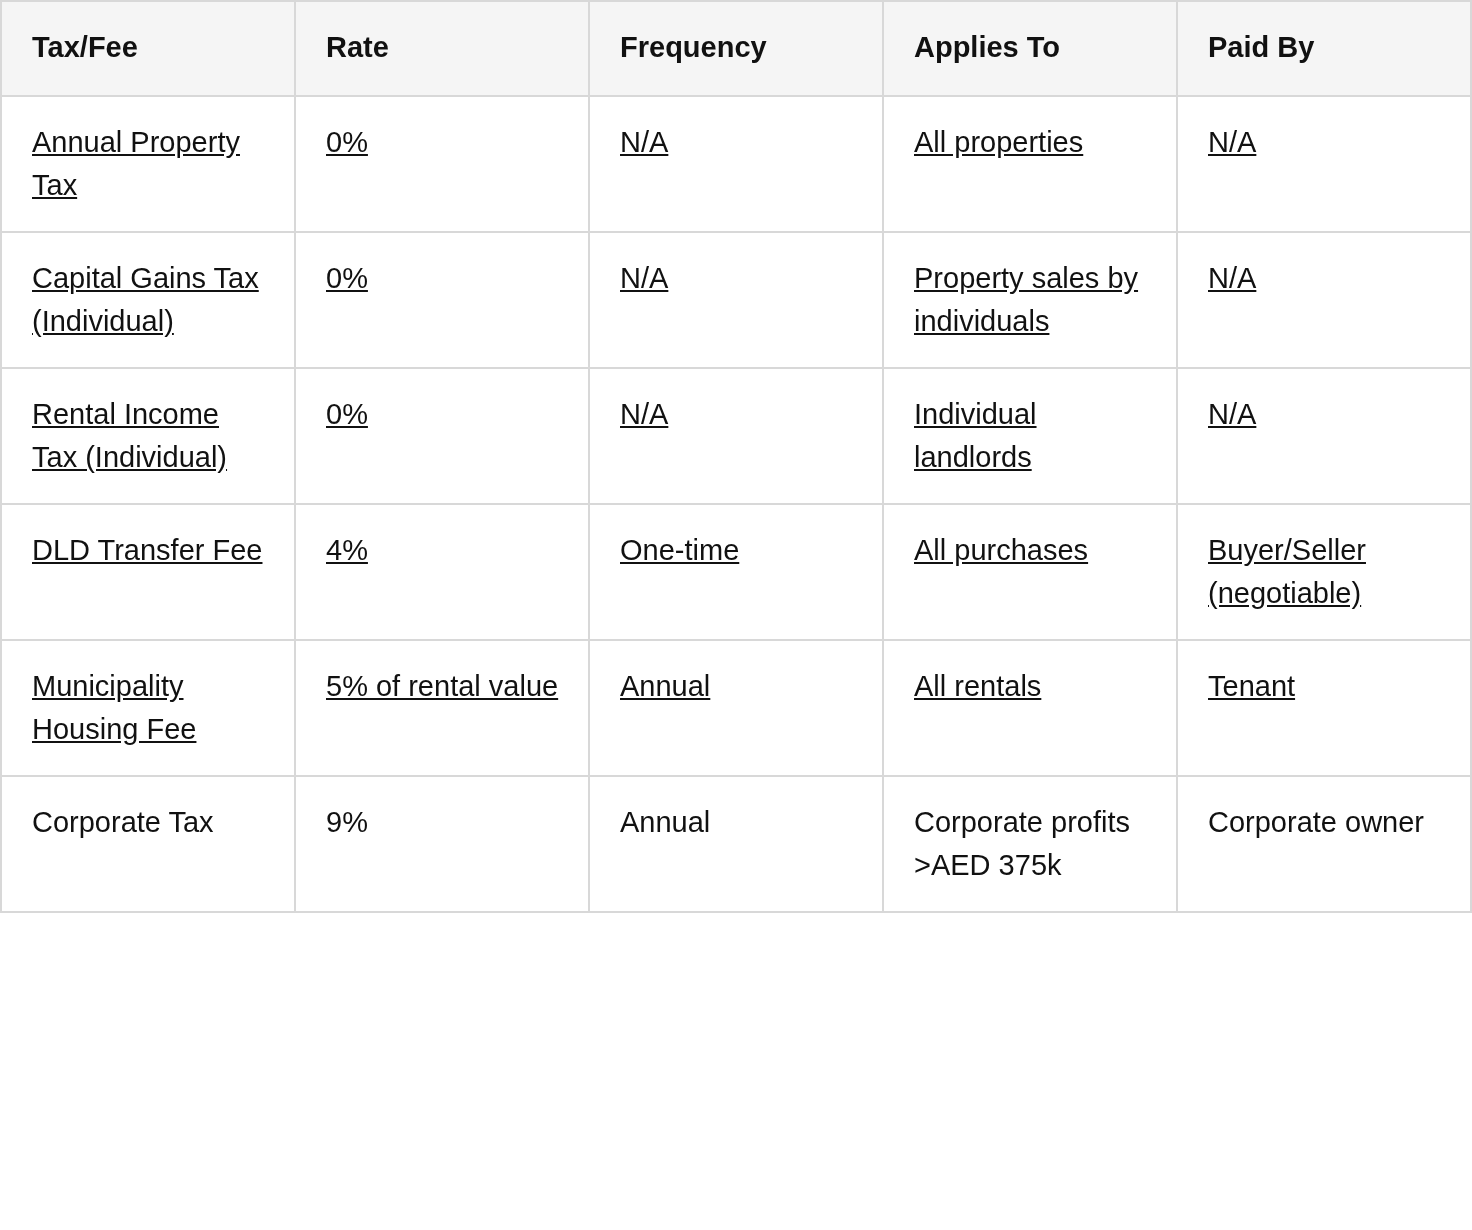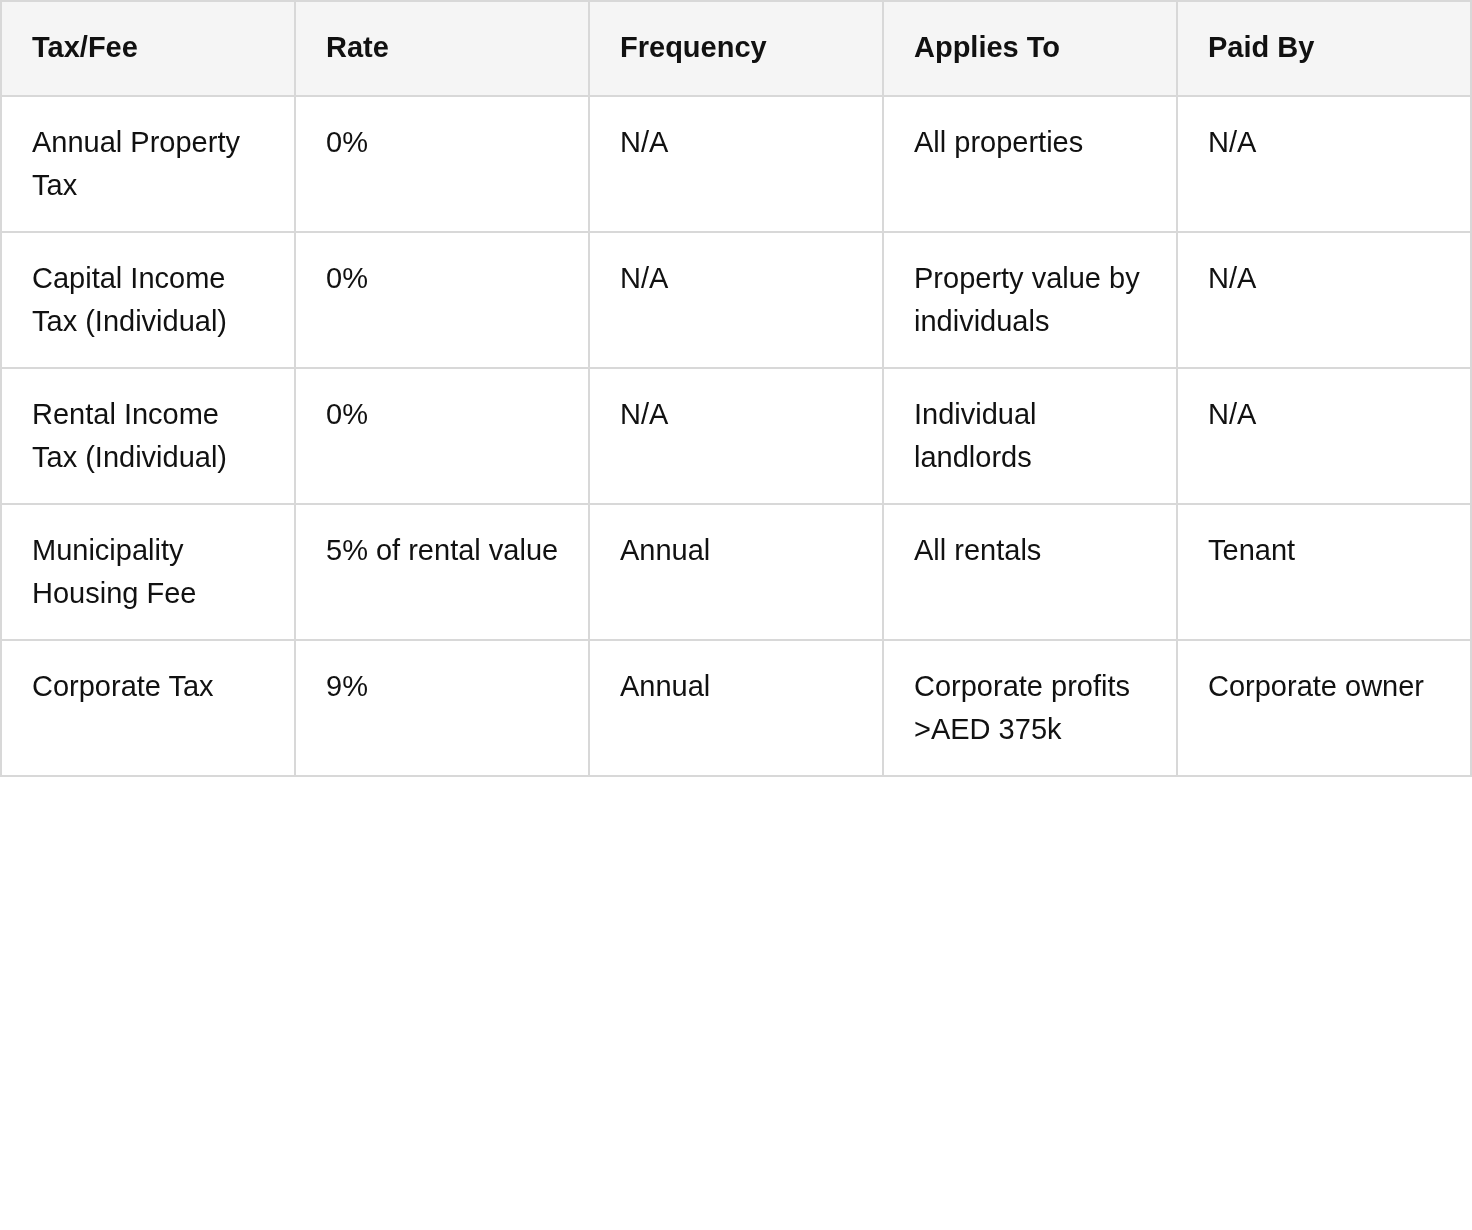--- a/index.html
+++ b/index.html
@@ -33,21 +33,21 @@
   }
   table.tax-table th {
     background: #f5f5f5;
     font-weight: 700;
     height: 95px;
   }
   table.tax-table td {
     background: #ffffff;
     font-weight: 400;
   }
-  tbody tr.body-row      { height: 136px; }
+  tbody tr.body-row      { height: 136px; text-decoration: underline; }
   tbody tr.body-row-tall { height: 132px; }
   tbody tr.body-row-last { height: 140px; }
   col { width: 20%; }
 </style>
 </head>
 <body>
 
 <div class="table-wrap">
   <table class="tax-table">
     <colgroup>
@@ -68,32 +68,39 @@
     </thead>
     <tbody>
       <tr class="body-row">
         <td>Annual Property Tax</td>
         <td>0%</td>
         <td>N/A</td>
         <td>All properties</td>
         <td>N/A</td>
       </tr>
       <tr class="body-row">
-        <td>Capital Income Tax (Individual)</td>
+        <td>Capital Gains Tax (Individual)</td>
         <td>0%</td>
         <td>N/A</td>
-        <td>Property value by individuals</td>
+        <td>Property sales by individuals</td>
         <td>N/A</td>
       </tr>
       <tr class="body-row">
         <td>Rental Income Tax (Individual)</td>
         <td>0%</td>
         <td>N/A</td>
         <td>Individual landlords</td>
         <td>N/A</td>
+      </tr>
+      <tr class="body-row">
+        <td>DLD Transfer Fee</td>
+        <td>4%</td>
+        <td>One-time</td>
+        <td>All purchases</td>
+        <td>Buyer/Seller (negotiable)</td>
       </tr>
       <tr class="body-row">
         <td>Municipality Housing Fee</td>
         <td>5% of rental value</td>
         <td>Annual</td>
         <td>All rentals</td>
         <td>Tenant</td>
       </tr>
       <tr class="body-row-tall">
         <td>Corporate Tax</td>

